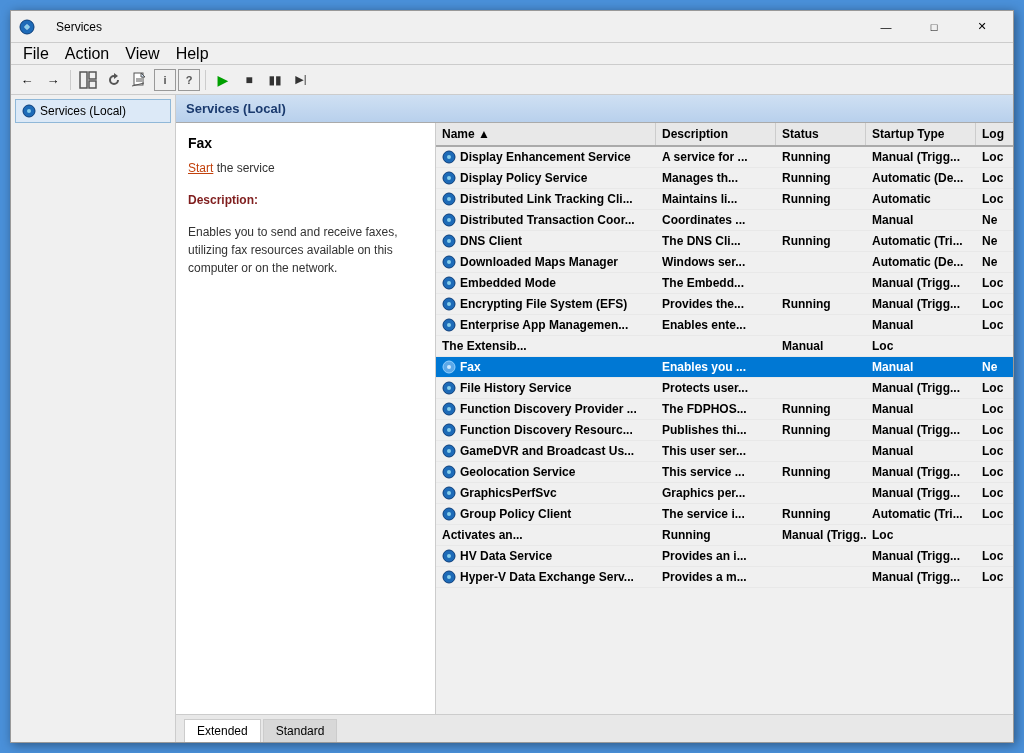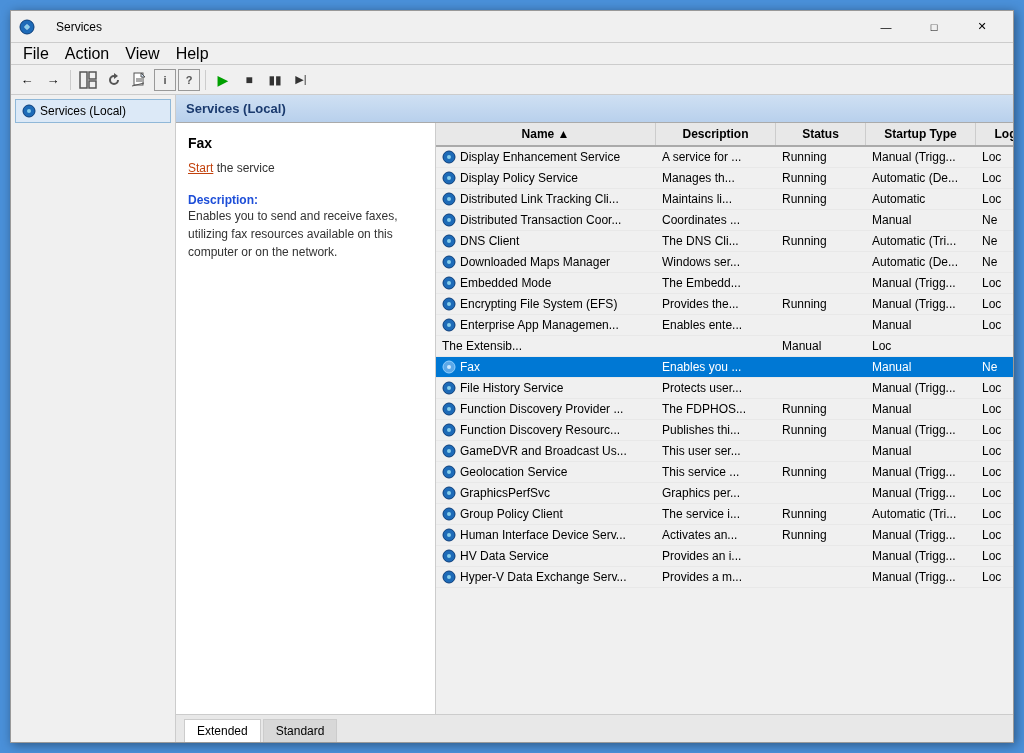--- a/index.html
+++ b/index.html
@@ -153,35 +153,35 @@
       color: #000;
     }
     .info-panel .start-link {
       color: #c2410c;
       text-decoration: underline;
       cursor: pointer;
     }
     .info-panel p {
       font-size: 12px;
       color: #333;
+      margin-top: 16px;
       line-height: 1.5;
     }
     .info-panel .desc-label {
       font-weight: bold;
       font-size: 12px;
-      color: #1d4ed8;
+      color: #7f1d1d;
       margin-top: 16px;
       display: block;
     }
     .table-area {
       flex: 1;
       overflow: hidden;
       display: flex;
       flex-direction: column;
-      text-align: center;
     }
     .table-header {
       display: grid;
       grid-template-columns: 220px 120px 90px 110px 60px;
       background: #e8e8e8;
       border-bottom: 2px solid #aaa;
       padding: 0;
       min-width: 600px;
     }
     .table-header-cell {
@@ -192,20 +192,21 @@
       cursor: pointer;
       user-select: none;
       white-space: nowrap;
       overflow: hidden;
       text-overflow: ellipsis;
     }
     .table-scroll {
       flex: 1;
       overflow-y: auto;
       overflow-x: hidden;
+      font-weight: bold;
     }
     .table-row {
       display: grid;
       grid-template-columns: 220px 120px 90px 110px 60px;
       border-bottom: 1px solid #e8e8e8;
       cursor: pointer;
       min-width: 600px;
     }
     .table-row.selected {
       background: #0078d4;
@@ -584,27 +585,20 @@
     <circle cx="7" cy="7" r="2" fill="#87ceeb"></circle>
   </svg>
                   <span>Group Policy Client</span>
                 </div>
     <div class="table-cell">The service i...</div>
     <div class="table-cell">Running</div>
     <div class="table-cell">Automatic (Tri...</div>
     <div class="table-cell">Loc</div>
   </div>
               <div class="table-row">
-    <div class="table-cell">
-                  <svg width="14" height="14" viewBox="0 0 14 14" class="service-icon">
-    <circle cx="7" cy="7" r="6" fill="#1e6bb8" stroke="#0a3d7a" stroke-width="1"></circle>
-    <circle cx="7" cy="7" r="2" fill="#87ceeb"></circle>
-  </svg>
-                  <span>Human Interface Device Serv...</span>
-                </div>
     <div class="table-cell">Activates an...</div>
     <div class="table-cell">Running</div>
     <div class="table-cell">Manual (Trigg...</div>
     <div class="table-cell">Loc</div>
   </div>
               <div class="table-row">
     <div class="table-cell">
                   <svg width="14" height="14" viewBox="0 0 14 14" class="service-icon">
     <circle cx="7" cy="7" r="6" fill="#1e6bb8" stroke="#0a3d7a" stroke-width="1"></circle>
     <circle cx="7" cy="7" r="2" fill="#87ceeb"></circle>

